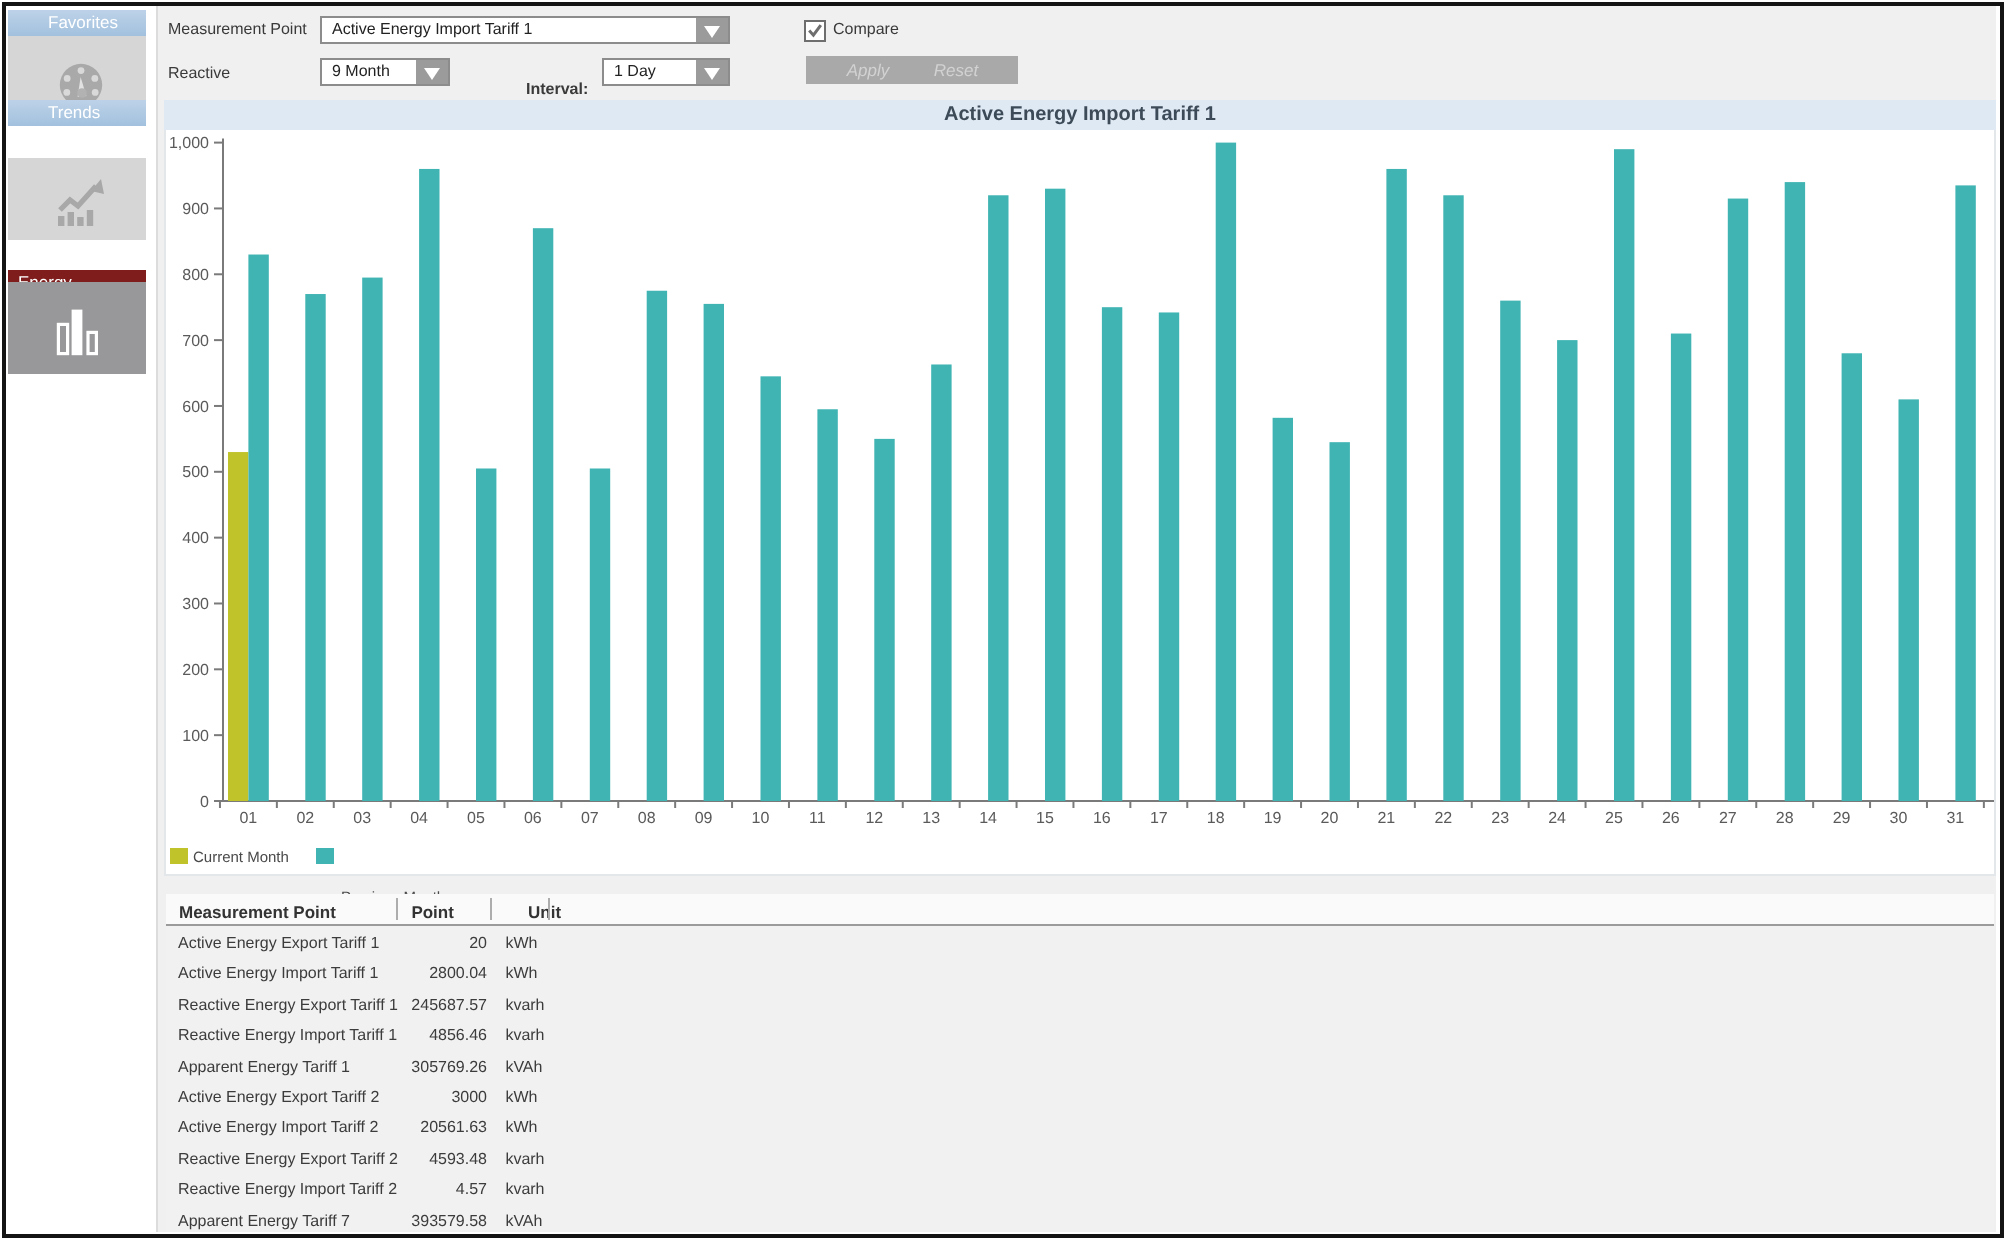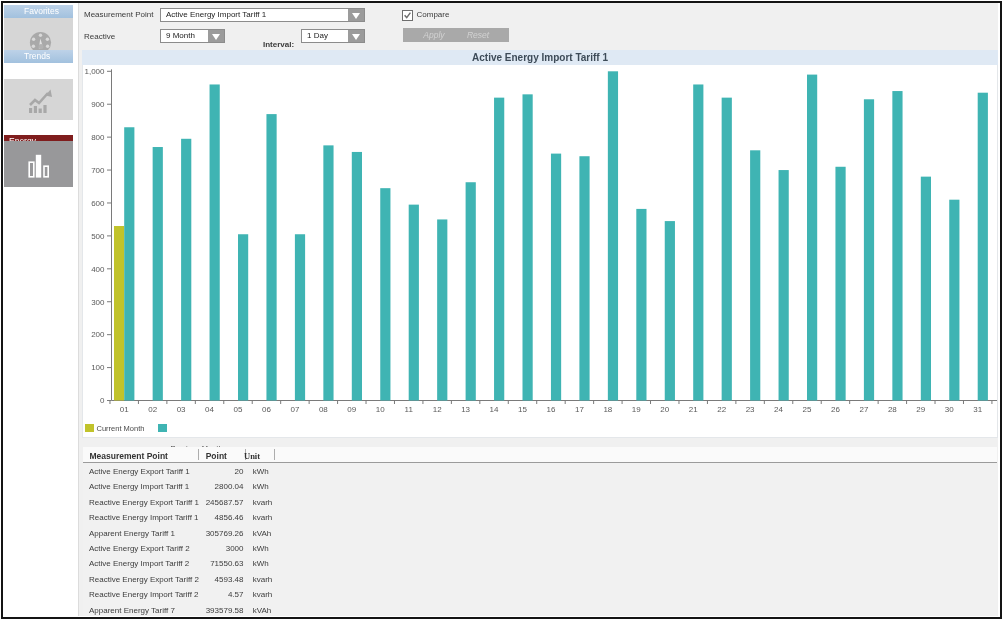--- a/index.html
+++ b/index.html
@@ -229,21 +229,21 @@
 <span class="leg" style="left:96.5px;top:424px;text-align:right;">Current Month</span>
 <span class="lsq" style="left:158px;top:423.5px;background:#3FB4B3;"></span>
 <span class="leg" style="left:170.5px;top:444px;">Previous Month</span>
 
 <div class="tpanel"></div>
 <div class="thead">
   <span class="th" style="left:6.5px;">Measurement Point</span>
   <span class="vsep" style="left:115.3px;"></span>
   <span class="th" style="left:122.7px;">Point</span>
   <span class="vsep" style="left:161.6px;"></span>
-  <span class="th" style="left:161px;font-family:Liberation Serif, serif;">Unit</span>
+  <span class="th" style="left:181px;">Unit</span>
   <span class="vsep" style="left:191.2px;"></span>
 </div>
 <div class="trow" style="top:464.8px">
     <span class="c1">Active Energy Export Tariff 1</span>
     <span class="c2">20</span>
     <span class="c3">kWh</span>
   </div>
 <div class="trow" style="top:480.2px">
     <span class="c1">Active Energy Import Tariff 1</span>
     <span class="c2">2800.04</span>
@@ -264,21 +264,21 @@
     <span class="c2">305769.26</span>
     <span class="c3">kVAh</span>
   </div>
 <div class="trow" style="top:541.9px">
     <span class="c1">Active Energy Export Tariff 2</span>
     <span class="c2">3000</span>
     <span class="c3">kWh</span>
   </div>
 <div class="trow" style="top:557.3px">
     <span class="c1">Active Energy Import Tariff 2</span>
-    <span class="c2">71550.63</span>
+    <span class="c2">20561.63</span>
     <span class="c3">kWh</span>
   </div>
 <div class="trow" style="top:572.7px">
     <span class="c1">Reactive Energy Export Tariff 2</span>
     <span class="c2">4593.48</span>
     <span class="c3">kvarh</span>
   </div>
 <div class="trow" style="top:588.2px">
     <span class="c1">Reactive Energy Import Tariff 2</span>
     <span class="c2">4.57</span>

